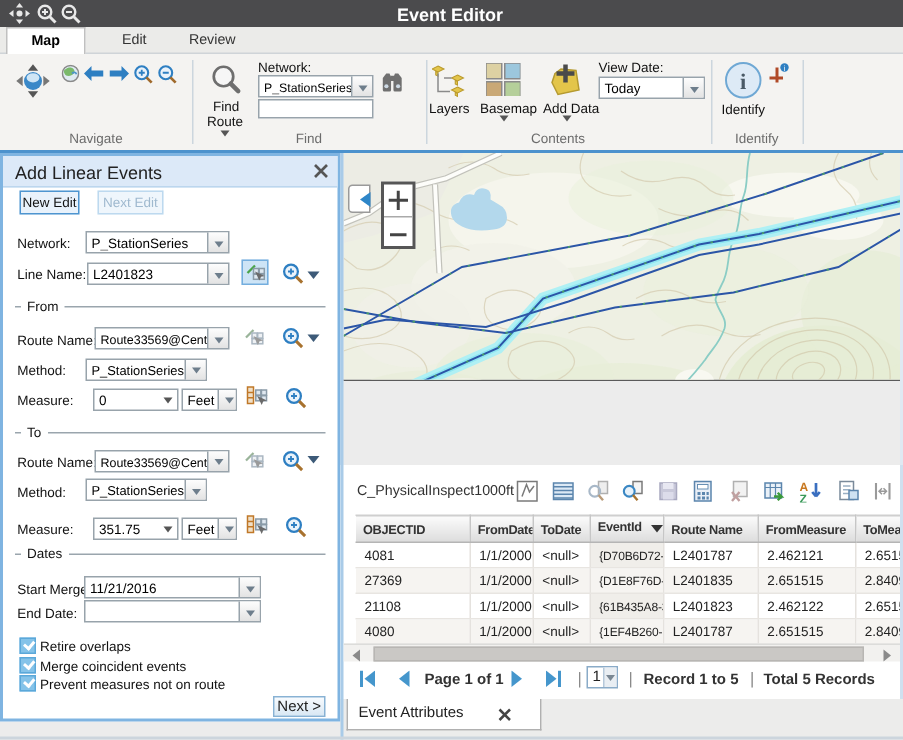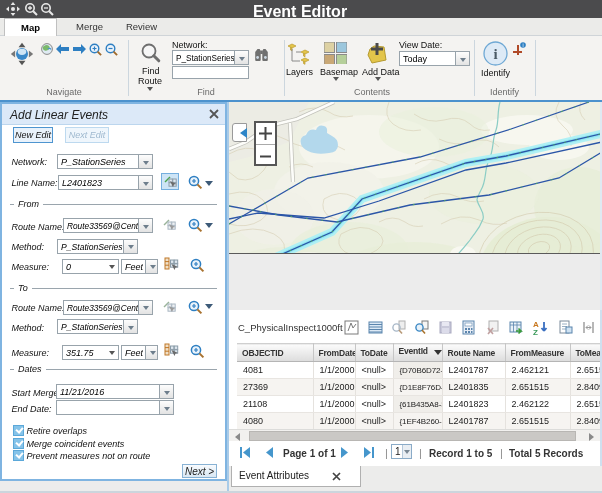--- a/index.html
+++ b/index.html
@@ -1,32 +1,32 @@
 <!DOCTYPE html>
 <html><head>
 <meta charset="utf-8">
 <style>
 * { margin:0; padding:0; box-sizing:border-box; }
 html,body { width:602px; height:493px; overflow:hidden; font-family:"Liberation Sans",sans-serif; background:#ececec; }
 .abs { position:absolute; }
 #titlebar { position:absolute; left:0; top:0; width:602px; height:18px; background:#4b4b4d; }
-#titlebar .title { position:absolute; left:0; right:2px; top:3px; text-align:center; color:#fff; font-size:16px; font-weight:bold; }
+#titlebar .title { position:absolute; left:0; right:2px; top:3px; text-align:center; color:#fff; font-size:12px; font-weight:bold; }
 #tabrow { position:absolute; left:0; top:18px; width:602px; height:18px; background:#ebebe9; border-bottom:1px solid #cfd4d8; }
 .tab { position:absolute; top:0; height:18px; font-size:9.5px; color:#333; text-align:center; line-height:18px; }
 .tab.active { background:#fff; border:1px solid #c0c0c0; border-bottom:none; color:#000; font-weight:bold; }
 #ribbon { position:absolute; left:0; top:36px; width:602px; height:64px; background:#f4f3f1; }
 #blueline { position:absolute; left:0; top:100px; width:602px; height:2px; background:#4c92cd; }
 .gsep { position:absolute; top:4px; width:1px; height:56px; background:#ccd6de; }
 .glabel { position:absolute; top:51px; font-size:9px; color:#6b6b6b; text-align:center; }
 .rlabel { position:absolute; font-size:9px; color:#111; white-space:nowrap; }
 .combo { position:absolute; background:#fff; border:1px solid #98a3ab; }
 .combo .txt { position:absolute; left:3px; top:2px; font-size:9px; color:#000; white-space:nowrap; overflow:hidden; }
 .combo .btn { position:absolute; right:0; top:0; bottom:0; width:14px; background:linear-gradient(#fdfdfd,#e3e3e3); border-left:1px solid #98a3ab; }
 .combo .btn:after { content:""; position:absolute; left:3.5px; top:5.5px; border:3px solid transparent; border-top:4px solid #6e7e8c; border-bottom:none; }
-#leftpanel { position:absolute; left:0; top:102px; width:227px; height:379px; background:#fff; border:2px solid #7fb4e1;font-style:italic; }
+#leftpanel { position:absolute; left:0; top:102px; width:227px; height:379px; background:#fff; border:2px solid #7fb4e1; }
 #lp-head { position:absolute; left:0; top:0; width:223px; height:21px; background:#dce9f8; border-bottom:1px solid #bcd6ee; }
 #lp-head span { position:absolute; left:8px; top:4px; font-size:12px; color:#222; }
 .sep-line { position:absolute; height:1px; background:#9aa5ad; }
 .sep-text { position:absolute; font-size:9px; color:#111; background:#fff; padding:0 4px; }
 .cb { position:absolute; width:11px; height:11px; background:#85c3e9; border:1px solid #5ba8d9; }
 .cb:after { content:""; position:absolute; left:2px; top:1px; width:5px; height:3px; border-left:2px solid #fff; border-bottom:2px solid #fff; transform:rotate(-50deg); }
 #map { position:absolute; left:229px; top:102px; width:373px; height:152px; overflow:hidden; border-bottom:1px solid #5a5a5a; }
 #tablepanel { position:absolute; left:227px; top:310px; width:375px; height:156px; background:#fff; border-left:2px solid #a9cbe8; border-right:2px solid #cfe0ef; }
 #bottombar { position:absolute; left:227px; top:466px; width:375px; height:27px; background:#ececeb; border-left:2px solid #a9cbe8; }
 th.h { background:linear-gradient(#fbfbfb,#dcdcdc); border-right:1px solid #c6c6c6; border-top:1px solid #cfcfcf; border-bottom:1px solid #b5b5b5; font-weight:bold; font-size:8.5px; letter-spacing:-0.2px; color:#333; text-align:left; padding:0 0 0 5px; overflow:hidden; white-space:nowrap; }
@@ -53,21 +53,21 @@
   </svg>
   <svg class="abs" style="left:40px;top:2px" width="14" height="14" viewBox="0 0 14 14">
     <circle cx="6" cy="6" r="4.2" fill="none" stroke="#e8e8e8" stroke-width="1.6"></circle>
     <path d="M9.2 9.2L13 13" stroke="#e8e8e8" stroke-width="2"></path>
     <path d="M4 6h4" stroke="#e8e8e8" stroke-width="1.3"></path>
   </svg>
   <span class="title">Event Editor</span>
 </div>
 <div id="tabrow">
   <div class="tab active" style="left:4px;width:53px;">Map</div>
-  <div class="tab" style="left:62px;width:55px;">Merge</div>
+  <div class="tab" style="left:62px;width:55px;">Edit</div>
   <div class="tab" style="left:114px;width:55px;">Review</div>
 </div>
 <div id="ribbon">
 
   <svg class="abs" style="left:10px;top:6px" width="24" height="24" viewBox="0 0 28 28">
     <path d="M14 1l4 5h-8z" fill="#555"></path>
     <path d="M14 27l4-5h-8z" fill="#555"></path>
     <path d="M1 14l5-4v8z" fill="#777"></path>
     <path d="M27 14l-5-4v8z" fill="#777"></path>
     <circle cx="14" cy="14" r="7" fill="#3a88c8"></circle>

